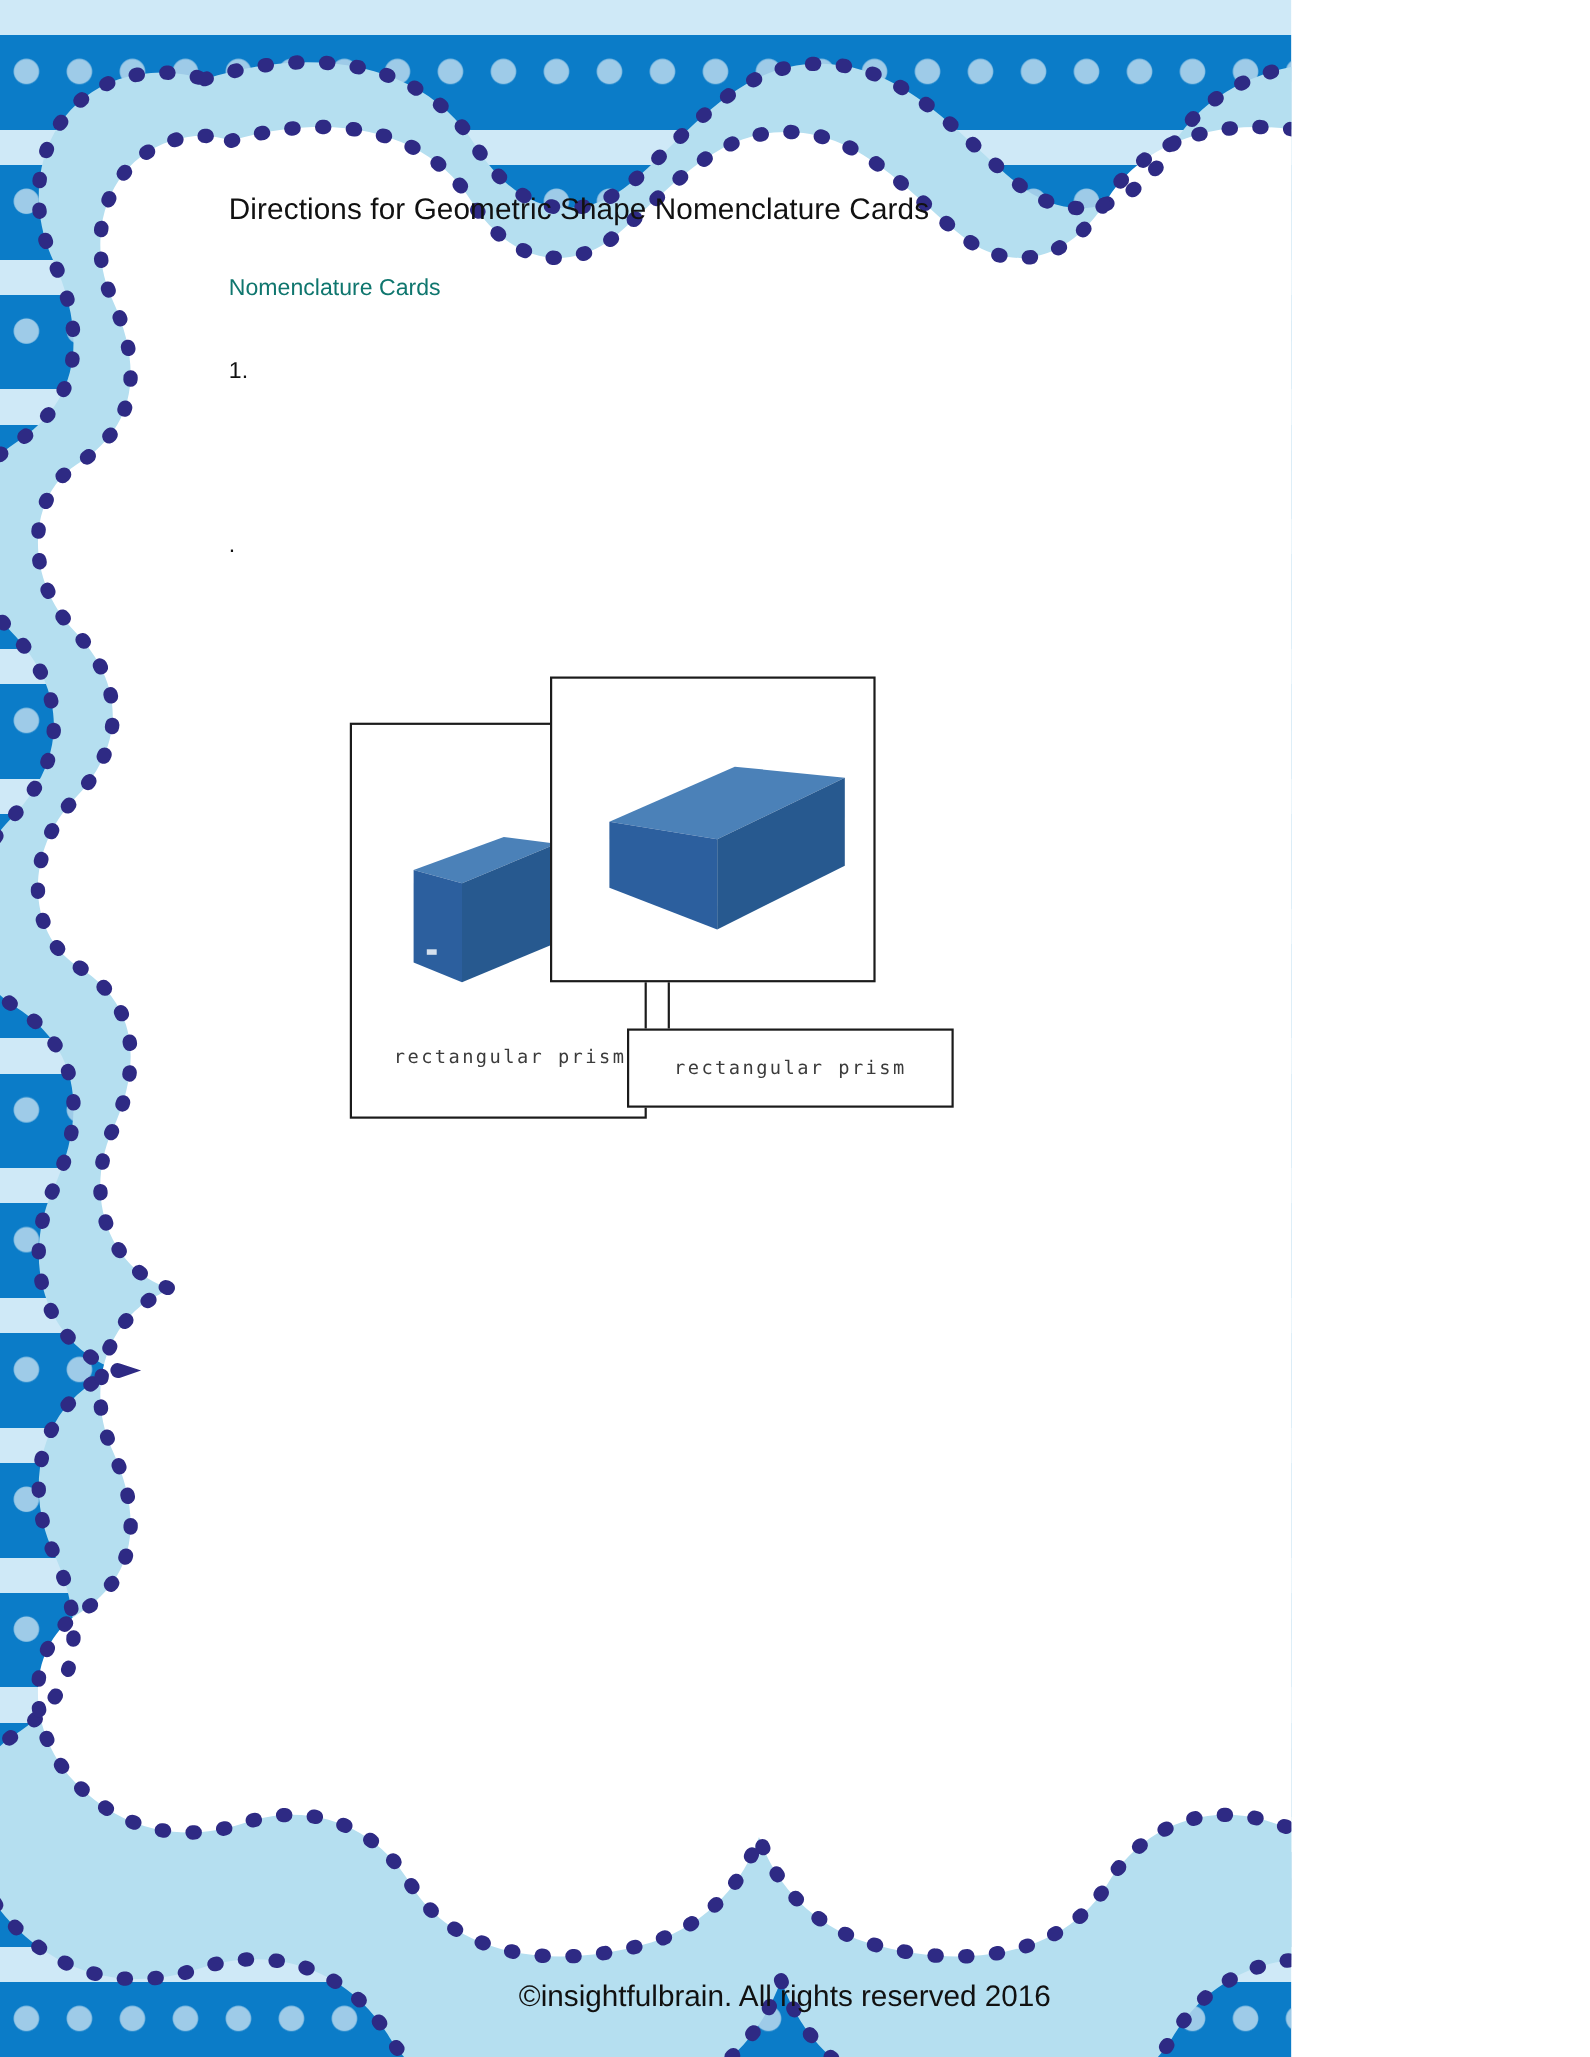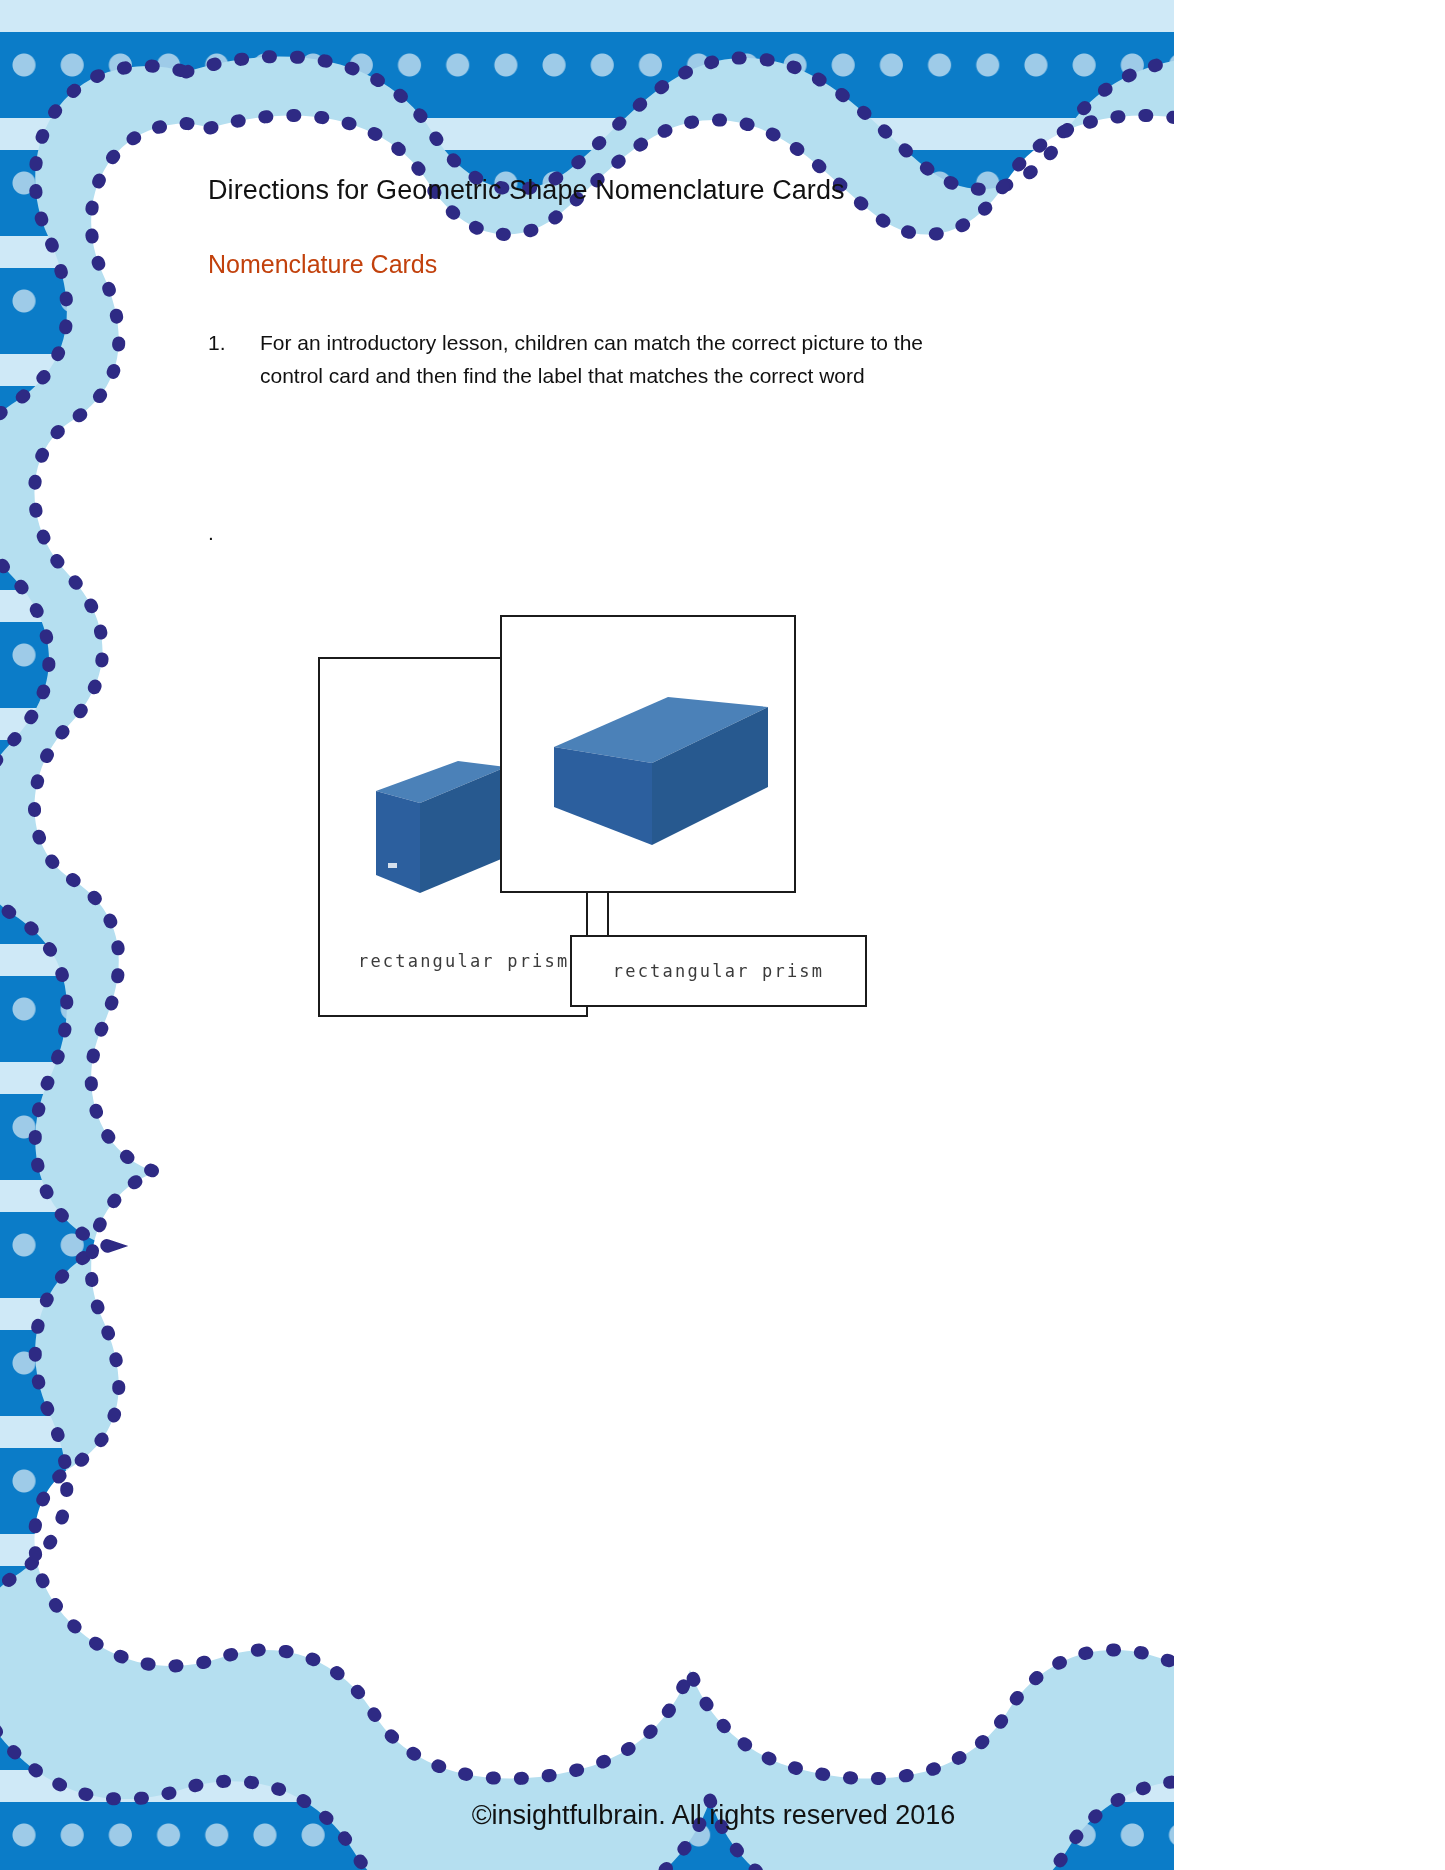--- a/index.html
+++ b/index.html
@@ -36,21 +36,21 @@
   .content{
     position:absolute;
     left:208px;top:175px;width:830px;height:1180px;
     z-index:5;
   }
   .doc-title{
     font-size:27px;color:#111;letter-spacing:0.1px;
     margin:0 0 44px 0;font-weight:400;white-space:nowrap;
   }
   .subhead{
-    font-size:25px;color:#c2410c;margin:0 0 48px 0;font-weight:400;
+    font-size:21px;color:#0f766e;margin:0 0 48px 0;font-weight:400;
   }
   .list{margin:0;padding:0;list-style:none;}
   .list-item{
     display:flex;align-items:flex-start;font-size:21px;color:#111;line-height:1.55;
   }
   .list-num{width:52px;flex:0 0 52px;}
   .list-text{max-width:730px;}
   .dot-para{font-size:21px;color:#111;margin:130px 0 0 0;line-height:1;}
 
   
@@ -288,21 +288,20 @@
 
   <div class="content">
 
     <h1 class="doc-title">Directions for Geometric Shape Nomenclature Cards</h1>
 
     <p class="subhead">Nomenclature Cards</p>
 
     <ol class="list">
       <li class="list-item">
         <span class="list-num">1.</span>
-        <span class="list-text">For an introductory lesson, children can match the correct picture to the control card and  then find the label that matches the correct word</span>
       </li>
     </ol>
 
     <p class="dot-para">.</p>
 
     <div class="figure">
 
       <div class="card card-back"></div>
 
       <div class="prism prism-small">

